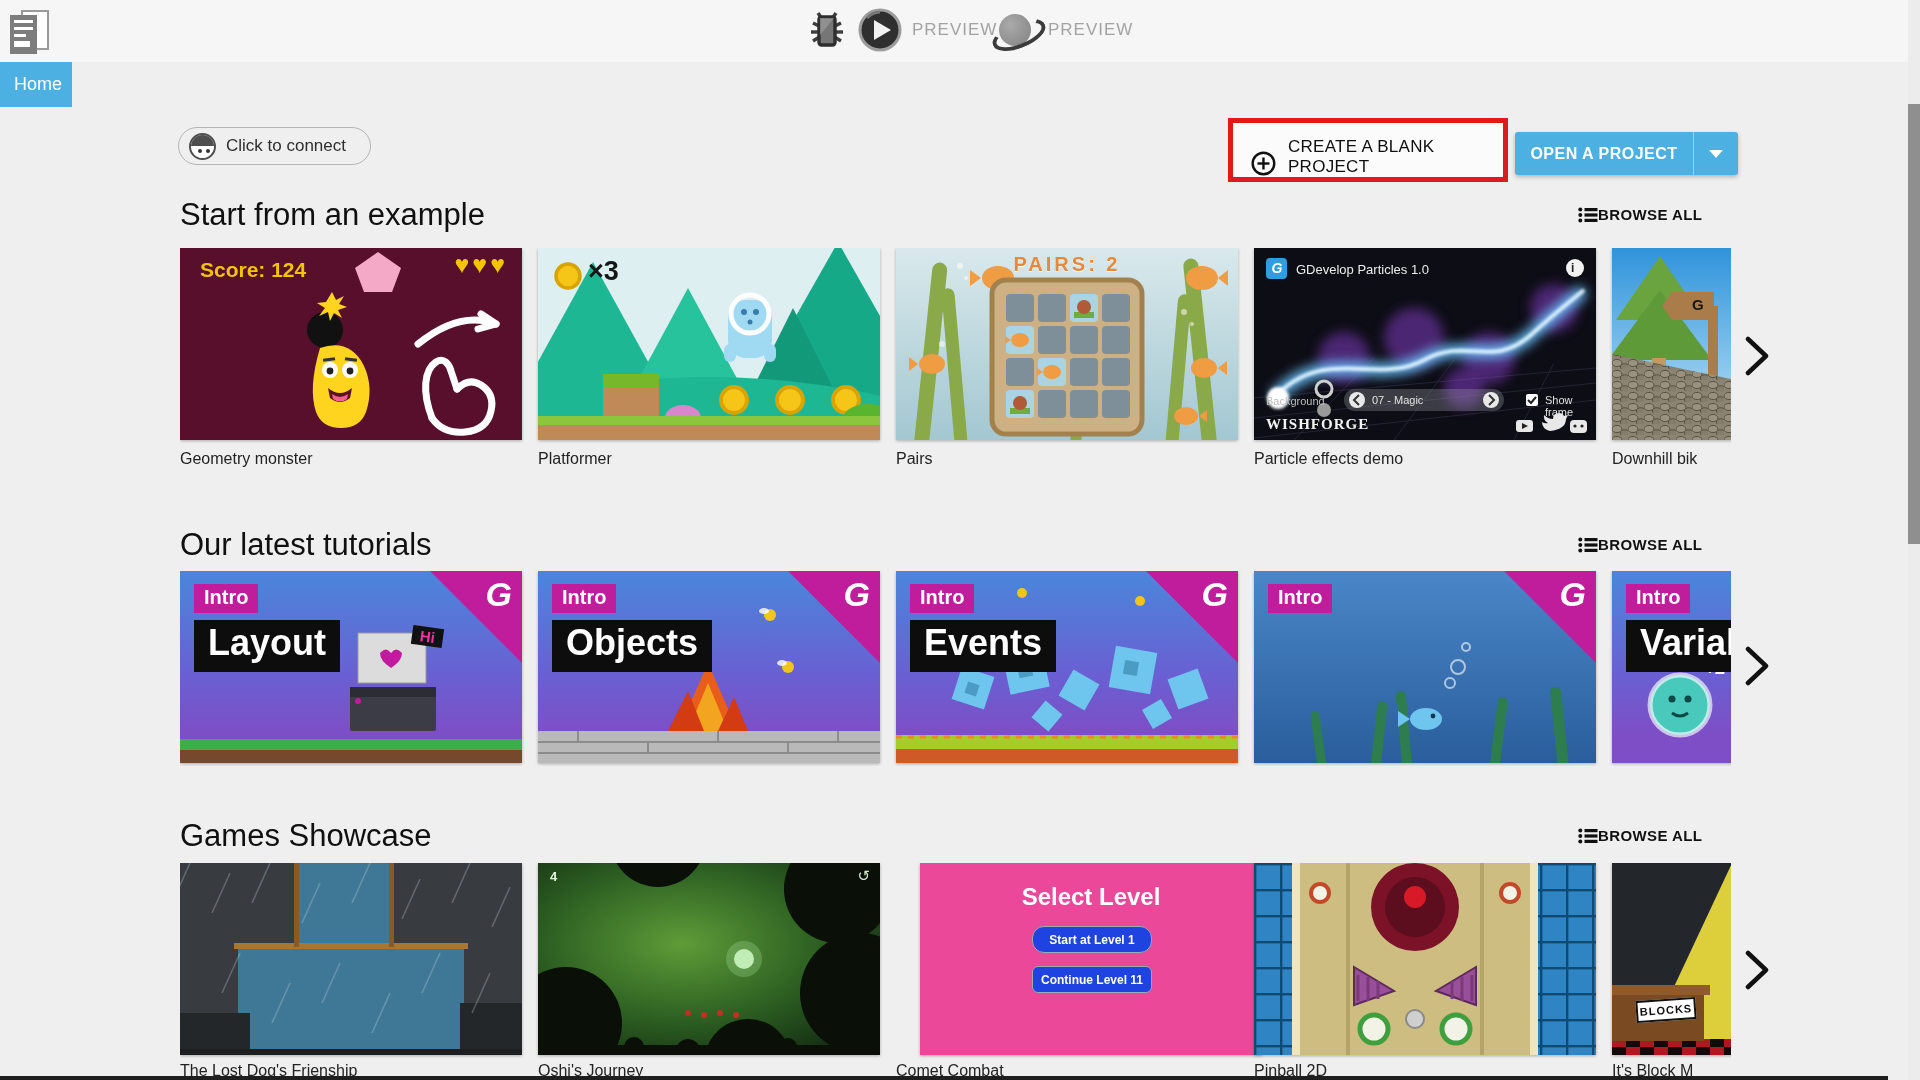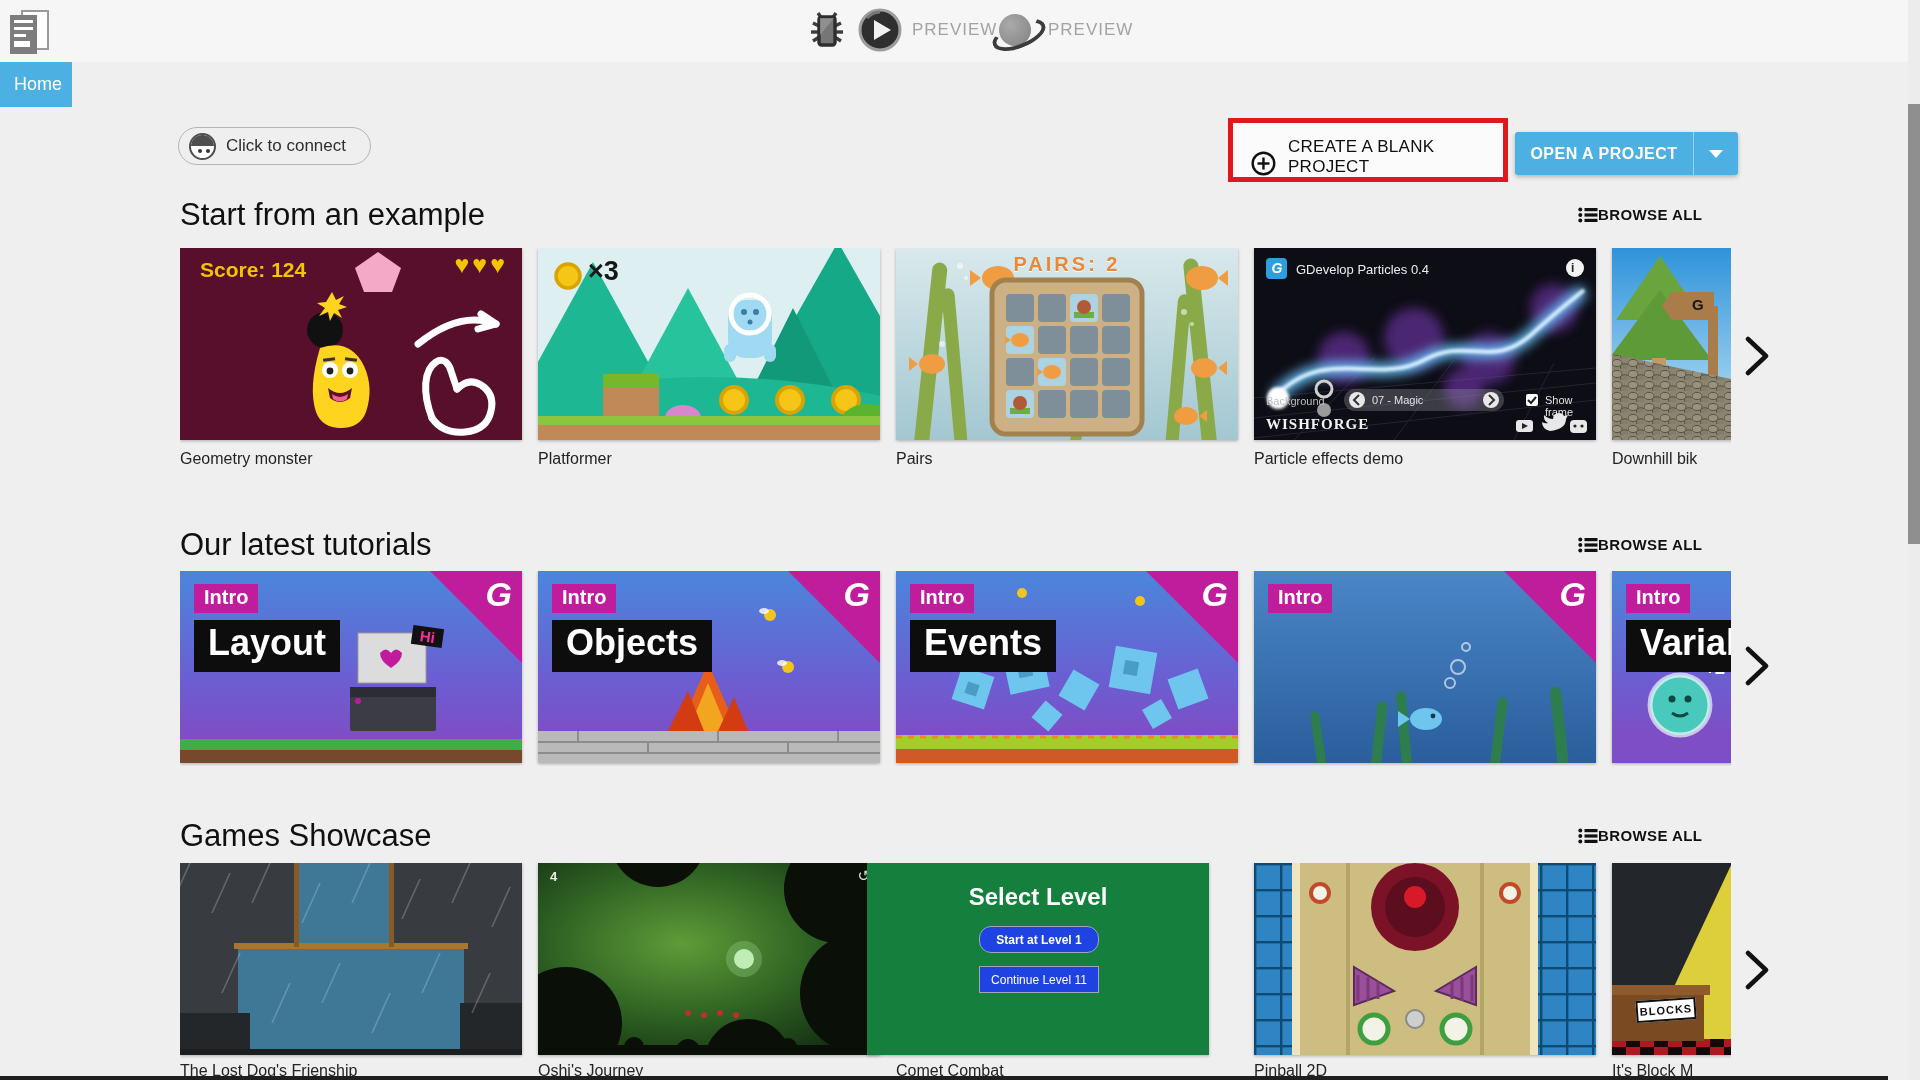--- a/index.html
+++ b/index.html
@@ -319,21 +319,21 @@
         <g fill="#e8e8e8">
           <rect x="262" y="172" width="17" height="12" rx="3"></rect>
             <polygon points="268,175 274,178 268,181" fill="#222"></polygon>
           <path d="M296 183 q -8 -2 -8 -9 q 3 2 6 1 q -5 -3 -4 -8 q 4 4 9 4 q 0 -6 6 -6 q 4 0 5 3 l 4 -1 l -2 4 q 0 10 -16 12z"></path>
           <rect x="316" y="172" width="17" height="13" rx="4"></rect>
             <circle cx="321" cy="178" r="1.6" fill="#222"></circle>
             <circle cx="328" cy="178" r="1.6" fill="#222"></circle>
         </g>
       </svg>
       <div class="abs" style="left:16px;top:12px;width:14px;text-align:center;color:#fff;font-weight:700;font-size:14px;font-style:italic">G</div>
-      <div class="abs" style="left:42px;top:14px;color:#ececec;font-size:13px">GDevelop Particles 0.4</div>
+      <div class="abs" style="left:42px;top:14px;color:#ececec;font-size:13px">GDevelop Particles 1.0</div>
       <div class="abs" style="left:317px;top:13px;color:#222;font-size:12px;font-weight:700">i</div>
       <div class="abs" style="left:12px;top:147px;color:#bdbdbd;font-size:11px">Background</div>
       <div class="abs" style="left:118px;top:146px;color:#e2e2e2;font-size:11px">07 - Magic</div>
       <div class="abs" style="left:291px;top:146px;color:#e2e2e2;font-size:11px">Show frame</div>
       <div class="abs" style="left:12px;top:168px;color:#f2f2f2;font-size:15px;font-weight:700;letter-spacing:1px;font-family:'Liberation Serif',serif">WISHFORGE</div>
     </div>
 
     <div class="card" style="left:1432px">
       <svg width="342" height="192" viewBox="0 0 342 192">
         <defs>
@@ -604,24 +604,24 @@
             <circle cx="150" cy="150" r="3"></circle>
             <circle cx="166" cy="152" r="3"></circle>
             <circle cx="182" cy="150" r="3"></circle>
             <circle cx="198" cy="152" r="3"></circle>
           </g>
       </svg>
       <div class="abs" style="left:12px;top:6px;color:#e8f2e2;font-size:13px;font-weight:700">4</div>
       <div class="abs" style="right:10px;top:4px;color:#cfe8c8;font-size:15px">↺</div>
     </div>
 
-    <div class="card" style="left:687px;background:#15803d">
+    <div class="card" style="left:740px;background:#ec4899">
       <div class="abs" style="left:0;top:20px;width:342px;text-align:center;color:#fff;font-weight:700;font-size:24px">Select Level</div>
       <div class="abs" style="left:112px;top:63px;width:118px;height:25px;background:#1f43e0;border:1px solid #9aa8b8;border-radius:12px;color:#fff;font-weight:700;font-size:12px;display:flex;align-items:center;justify-content:center">Start at Level 1</div>
-      <div class="abs" style="left:112px;top:103px;width:118px;height:25px;background:#1f43e0;border:1px solid #9aa8b8;border-radius:0;color:#fff;font-weight:400;font-size:12px;display:flex;align-items:center;justify-content:center">Continue Level 11</div>
+      <div class="abs" style="left:112px;top:103px;width:118px;height:25px;background:#1f43e0;border:1px solid #9aa8b8;border-radius:6px;color:#fff;font-weight:700;font-size:12px;display:flex;align-items:center;justify-content:center">Continue Level 11</div>
     </div>
 
     <div class="card" style="left:1074px">
       <svg width="342" height="192" viewBox="0 0 342 192">
         <defs>
             <pattern id="tile" width="26" height="26" patternUnits="userSpaceOnUse">
           <rect width="26" height="26" fill="#2f84c4"></rect>
           <rect width="26" height="2.4" fill="#0d4a74"></rect>
               <rect width="2.4" height="26" fill="#0d4a74"></rect>
         </pattern>

